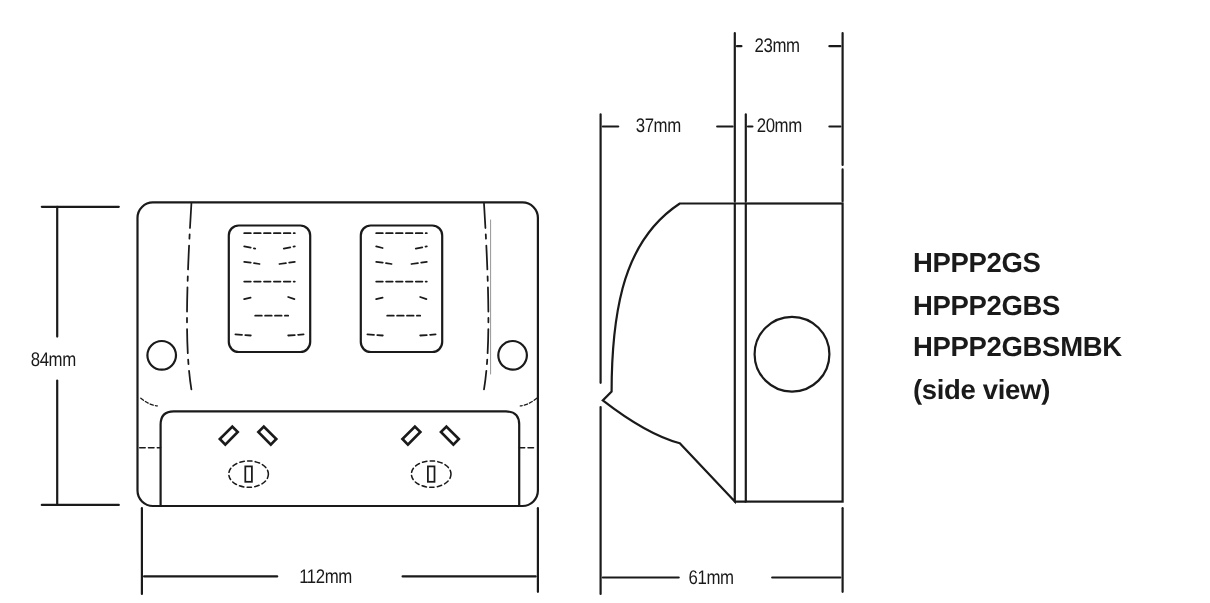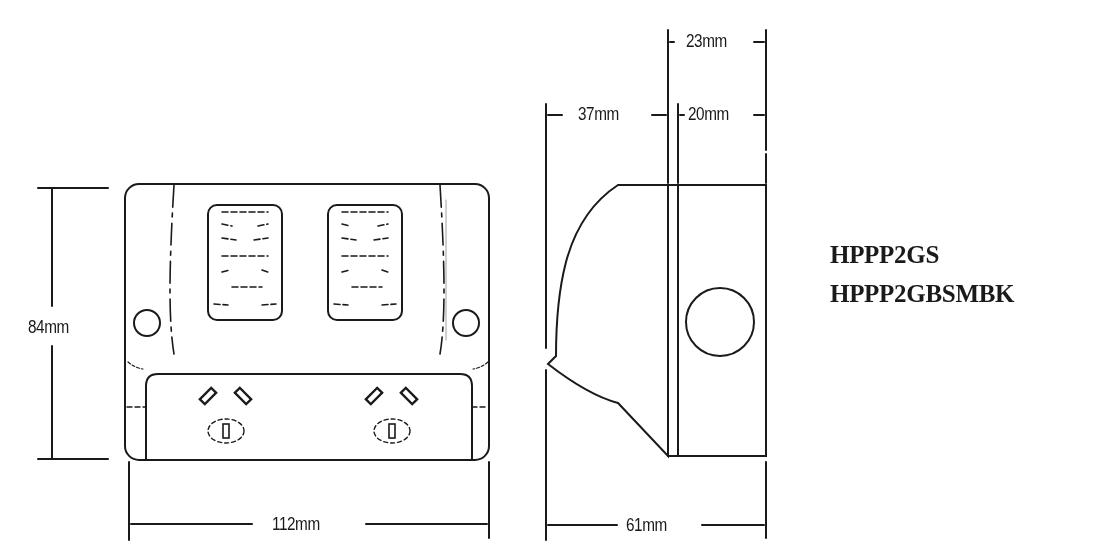--- a/index.html
+++ b/index.html
@@ -1,19 +1,19 @@
 <!DOCTYPE html>
 <html><head>
   <meta charset="utf-8">
   <style>
     html, body { margin: 0; padding: 0; background: #ffffff; }
     body { width: 1100px; height: 548px; position: relative; overflow: hidden; font-family: "Liberation Sans", sans-serif; }
     svg.diagram { position: absolute; left: 0; top: 0; }
     .dim-label { position: absolute; font-family: "Liberation Sans", sans-serif; font-size: 18px; color: #1a1a1a; letter-spacing: -0.5px; transform: scaleX(0.85); transform-origin: left center; background: #fff; white-space: nowrap; line-height: 20px; }
-    .models { position: absolute; left: 830px; top: 236px; font-family: Liberation Serif, serif; font-weight: bold; font-size: 25px; line-height: 38.5px; color: #1a1a1a; letter-spacing: -0.3px; }
+    .models { position: absolute; left: 830px; top: 220px; font-family: Liberation Sans, sans-serif; font-weight: bold; font-size: 25px; line-height: 38.5px; color: #1a1a1a; letter-spacing: -0.3px; }
     .models div { white-space: nowrap; }
   </style>
 </head>
 <body>
 
 <svg class="diagram" width="1100" height="548" viewBox="0 0 1100 548" xmlns="http://www.w3.org/2000/svg">
   <g fill="none" stroke="#1a1a1a" stroke-width="2" stroke-linecap="round">
 
     <g>
 
@@ -146,14 +146,16 @@
 
 <div class="dim-label" style="left:28px; top:317px;">84mm</div>
 <div class="dim-label" style="left:272px; top:514px;">112mm</div>
 <div class="dim-label" style="left:578px; top:104px;">37mm</div>
 <div class="dim-label" style="left:688px; top:104px;">20mm</div>
 <div class="dim-label" style="left:686px; top:31px;">23mm</div>
 <div class="dim-label" style="left:626px; top:515px;">61mm</div>
 
 <div class="models">
   <div>HPPP2GS</div>
+  <div>HPPP2GBS</div>
   <div>HPPP2GBSMBK</div>
+  <div>(side view)</div>
 </div>
 
 </body></html>

